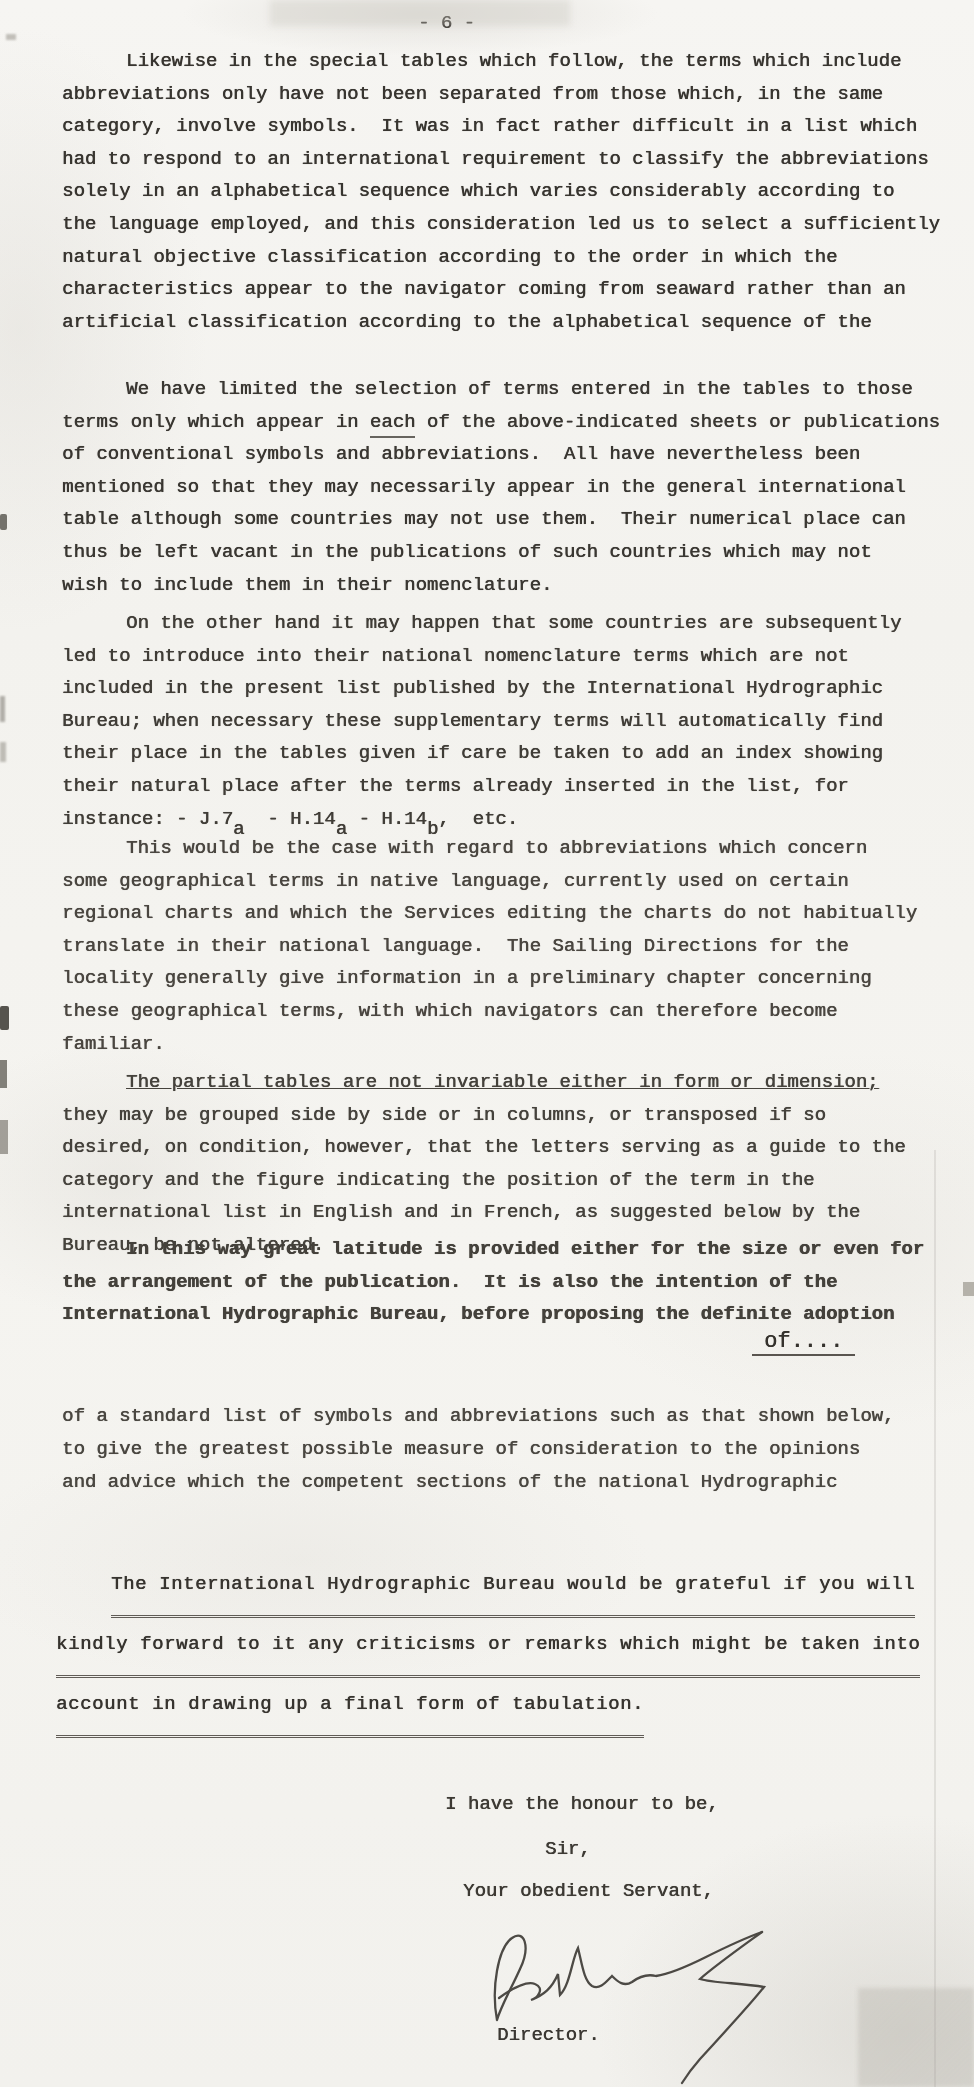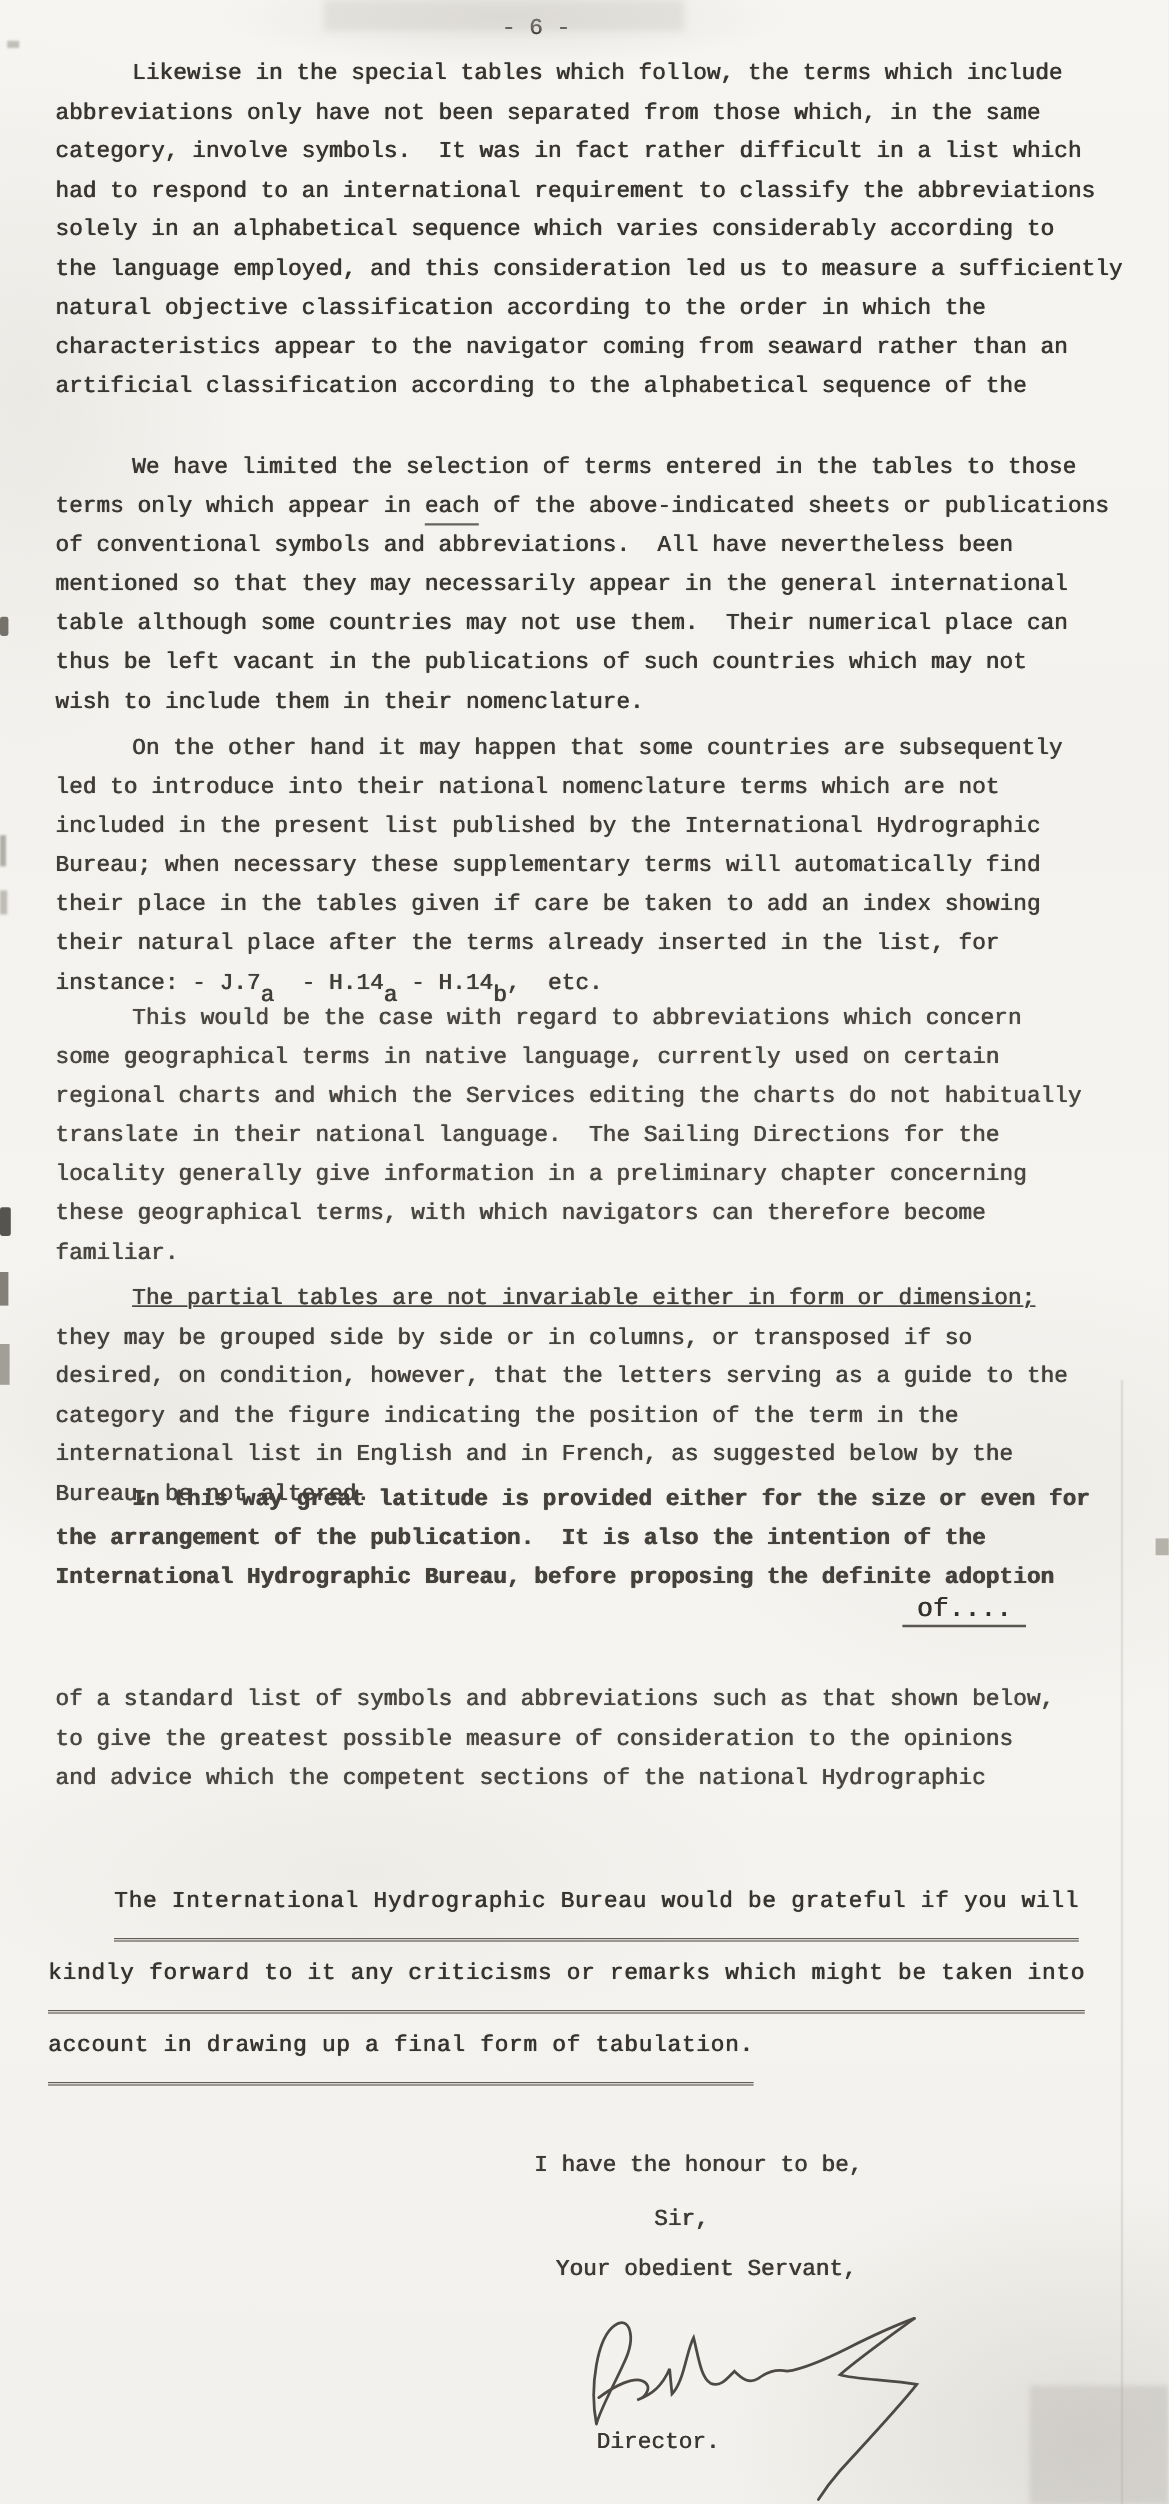--- a/index.html
+++ b/index.html
@@ -19,21 +19,21 @@
       radial-gradient(ellipse 420px 300px at 900px 2030px, rgba(188,185,177,.35), transparent 72%),
       radial-gradient(ellipse 500px 180px at 300px 1560px, rgba(214,211,204,.22), transparent 70%),
       linear-gradient(180deg,#f6f5f2 0%,#f3f2ee 30%,#f5f4f0 60%,#f2f1ed 100%);
     color:#3a3732;
   }
   .line{
     white-space:pre;
     text-shadow:0.5px 0 currentColor, 0 0 1px rgba(50,46,42,.35);
   }
   .para{position:absolute;font-size:19px;}
-  .para .line{height:inherit;}
+  .para .line{height:inherit;margin-left:16px;}
   .u{border-bottom:2px solid rgba(68,64,58,.8);padding-bottom:3px;}
   .ul-all .line > span.whole{
     display:inline-block;
     border-bottom:3px double rgba(70,66,60,.85);
     padding-bottom:4px;
   }
   .sub{position:relative;top:10px;display:inline-block;}
   #page-number{
     position:absolute;top:12px;left:418px;font-size:19px;
     text-shadow:0.5px 0 currentColor;color:#35322d;
@@ -75,21 +75,21 @@
 
   <div id="page-number">- 6 -</div>
 
   <div id="paragraphs-root">
       <div class="para" style="top: 45px; left: 46px; line-height: 32.6px; color: rgb(56, 53, 48);">
         <div class="line" style="padding-left: 64px;"><span>Likewise in the special tables which follow, the terms which include</span></div>
         <div class="line"><span>abbreviations only have not been separated from those which, in the same</span></div>
         <div class="line"><span>category, involve symbols.  It was in fact rather difficult in a list which</span></div>
         <div class="line"><span>had to respond to an international requirement to classify the abbreviations</span></div>
         <div class="line"><span>solely in an alphabetical sequence which varies considerably according to</span></div>
-        <div class="line"><span>the language employed, and this consideration led us to measure a sufficiently</span></div>
+        <div class="line"><span>the language employed, and this consideration led us to select a sufficiently</span></div>
         <div class="line"><span>natural objective classification according to the order in which the</span></div>
         <div class="line"><span>characteristics appear to the navigator coming from seaward rather than an</span></div>
         <div class="line"><span>artificial classification according to the alphabetical sequence of the</span></div>
       </div>
       <div class="para" style="top: 373px; left: 46px; line-height: 32.6px; color: rgb(58, 55, 50);">
         <div class="line" style="padding-left: 64px;"><span>We have limited the selection of terms entered in the tables to those</span></div>
         <div class="line"><span><span>terms only which appear in </span><span class="u">each</span><span> of the above-indicated sheets or publications</span></span></div>
         <div class="line"><span>of conventional symbols and abbreviations.  All have nevertheless been</span></div>
         <div class="line"><span>mentioned so that they may necessarily appear in the general international</span></div>
         <div class="line"><span>table although some countries may not use them.  Their numerical place can</span></div>

